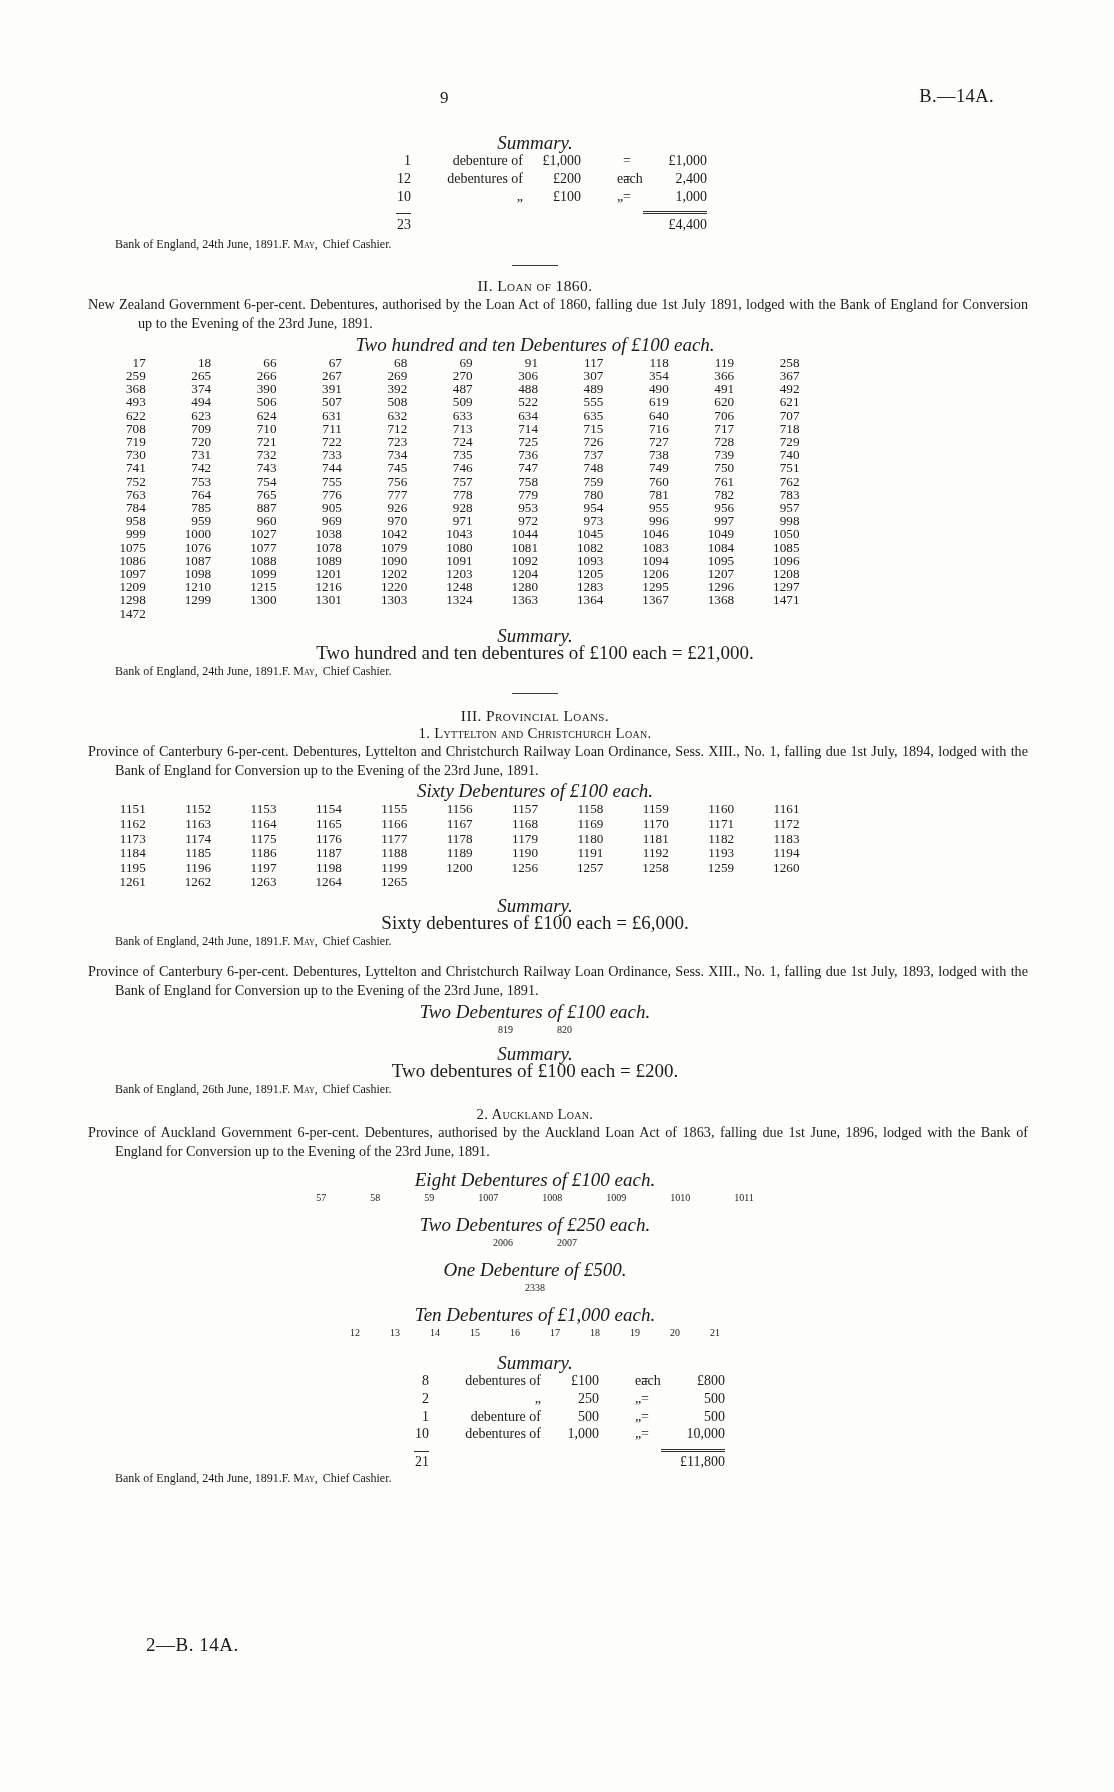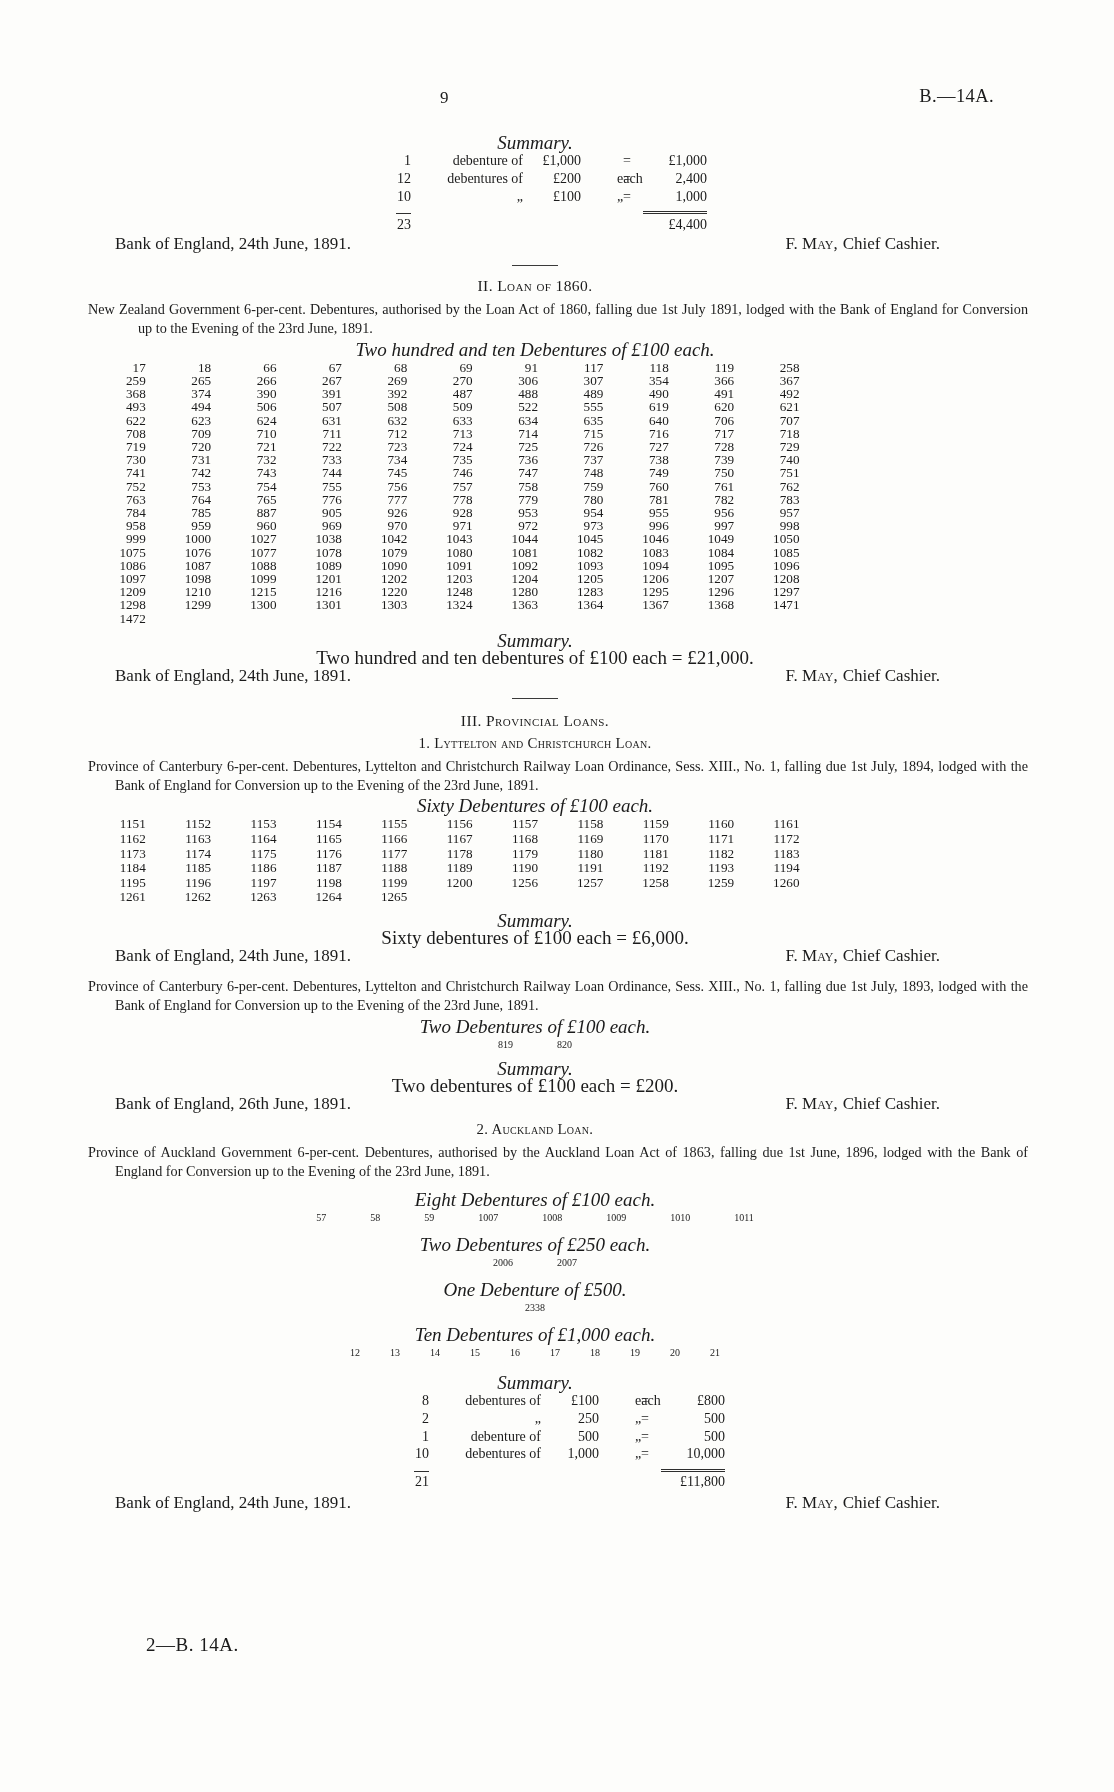--- a/index.html
+++ b/index.html
@@ -44,29 +44,29 @@
   .sumtable.pos-bottom{margin-left:315px;width:322px;}
   .st-count{text-align:right;}
   .st-label{text-align:right;padding-left:9px;white-space:pre;}
   .st-denom{text-align:right;}
   .st-each{text-align:right;margin-left:36px;}
   .st-eq{text-align:center;}
   .st-amt{text-align:right;}
   .st-rule-s{grid-column:1;justify-self:end;width:15px;border-top:1.3px solid #2e2e2e;margin-top:6px;height:0;}
   .st-rule-l{grid-column:6;justify-self:end;width:64px;border-top:3px double #2e2e2e;margin-top:4px;height:0;}
 
-  .sigrow{display:flex;justify-content:space-between;font-size:17px;line-height:16px;padding:0 88px 0 27px;}
+  .sigrow{display:flex;justify-content:flex-start;font-size:12px;line-height:16px;padding:0 88px 0 27px;}
   .sc{font-variant:small-caps;}
   .sig-title{margin-left:5px;}
 
   .footer-ref{position:absolute;left:146px;top:1634px;font-size:19px;letter-spacing:.5px;}
 
   
   .mt-top-title{margin-top:5px;}
-  .mt2{margin-top:2px;} .mt3{margin-top:3px;} .mt4{margin-top:4px;} .mt5{margin-top:5px;}
+  .mt2{margin-top:2px;} .mt3{margin-top:3px;} .mt4{margin-top:4px;} .mt5{}
   .mt8{margin-top:8px;} .mt9{margin-top:9px;} .mt11{margin-top:11px;} .mt12{margin-top:12px;}
   .mt13{margin-top:13px;} .mt14{margin-top:14px;} .mt15{margin-top:15px;}
   .mt1{margin-top:1px;}
 </style>
 </head>
 <body>
 
 <div class="page">
 
   <div class="pageno">9</div>

